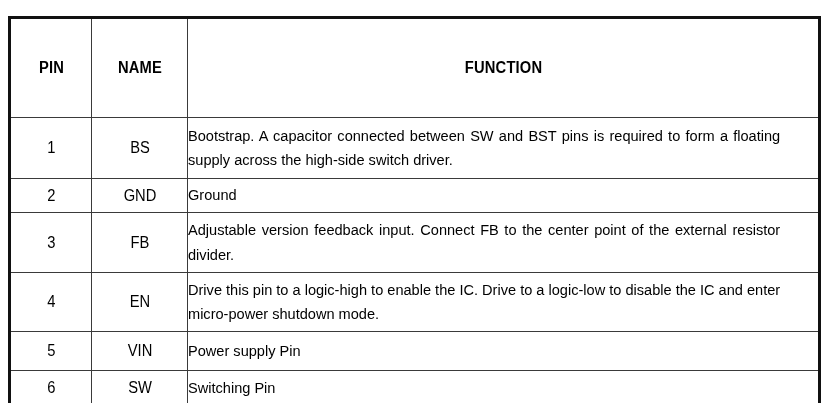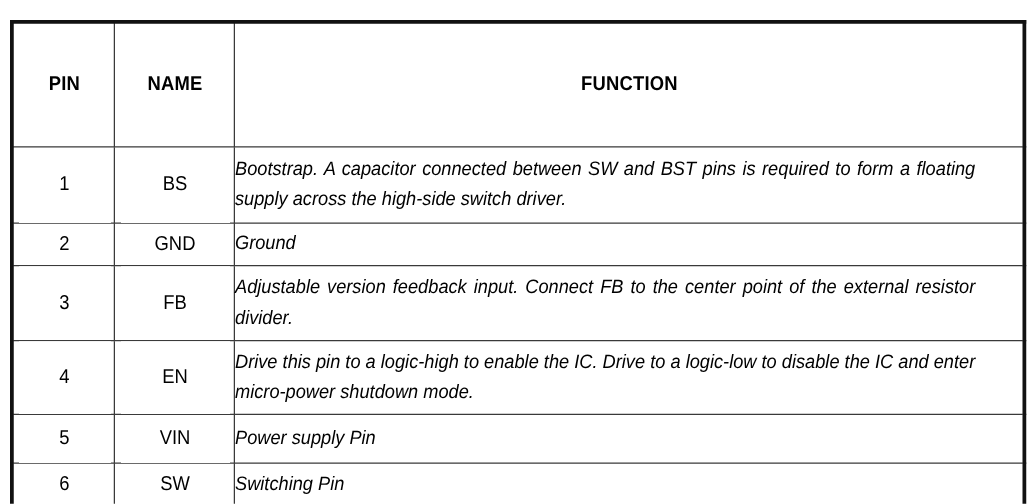--- a/index.html
+++ b/index.html
@@ -67,21 +67,20 @@
     font-size: 16px;
     transform: scaleX(0.92);
   }
 
   .cell-func {
     text-align: justify;
     text-justify: inter-word;
     font-size: 15.5px;
     line-height: 1.55;
     padding: 4px 9px 4px 12px;
-    font-style: italic;
   }
   .cell-func .txt {
     display: block;
     transform: scaleX(0.94);
     transform-origin: left center;
   }
   
   .cell-func.single .txt {
     text-align: left;
   }

